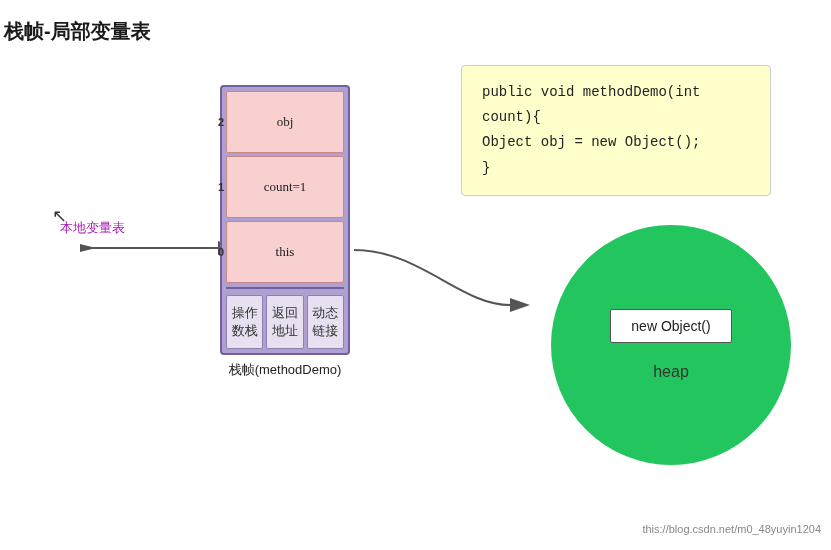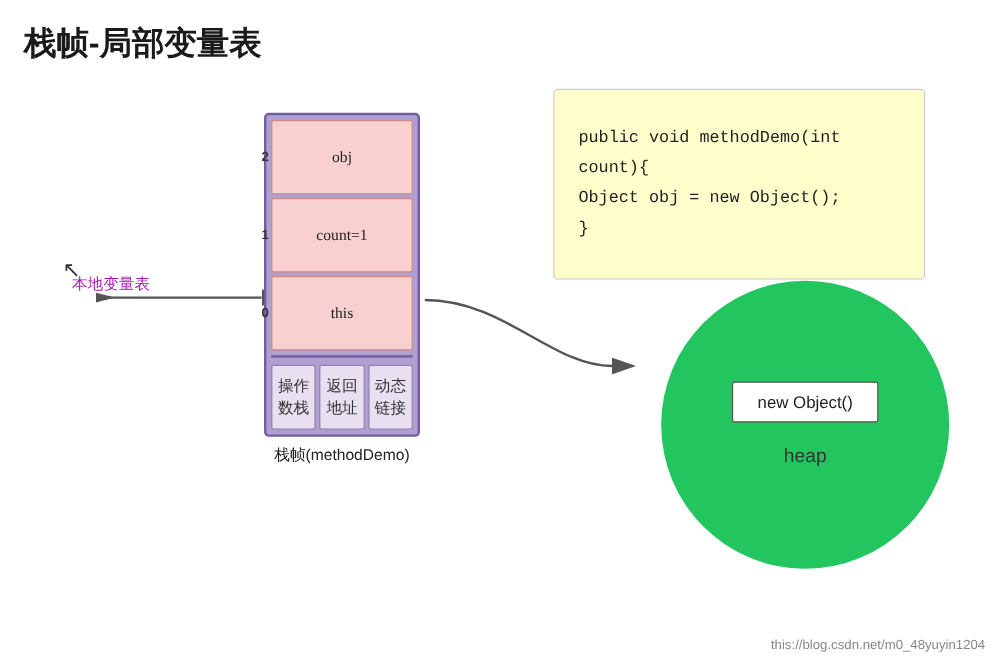--- a/index.html
+++ b/index.html
@@ -6,41 +6,41 @@
     body {
       width: 831px;
       height: 550px;
       background: #fff;
       font-family: 'Microsoft YaHei', Arial, sans-serif;
       overflow: hidden;
       position: relative;
     }
 
     .page-title {
-      font-size: 27px;
+      font-size: 20px;
       font-weight: bold;
       color: #1a1a1a;
-      padding: 18px 20px 10px 20px;
+      padding: 18px 20px 10px 4px;
     }
 
     .main-area {
       position: relative;
       width: 100%;
       height: 490px;
     }
 
     
     .code-box {
       position: absolute;
       top: 10px;
       right: 60px;
       background: #ffffcc;
       border: 1px solid #ccc;
       border-radius: 4px;
-      padding: 28px 20px;
+      padding: 14px 20px;
       font-family: 'Courier New', monospace;
       font-size: 14px;
       line-height: 1.8;
       color: #222;
       width: 310px;
     }
 
     
     .stack-container {
       position: absolute;

